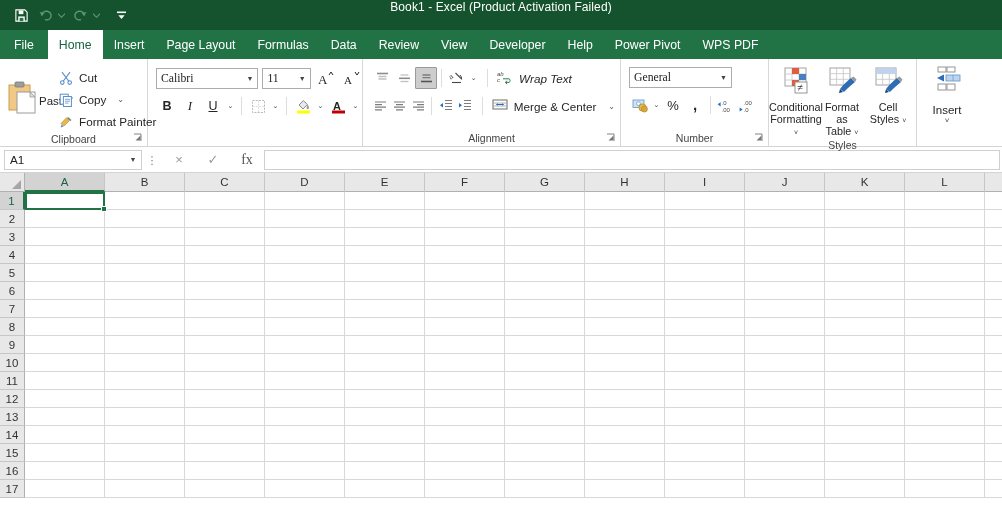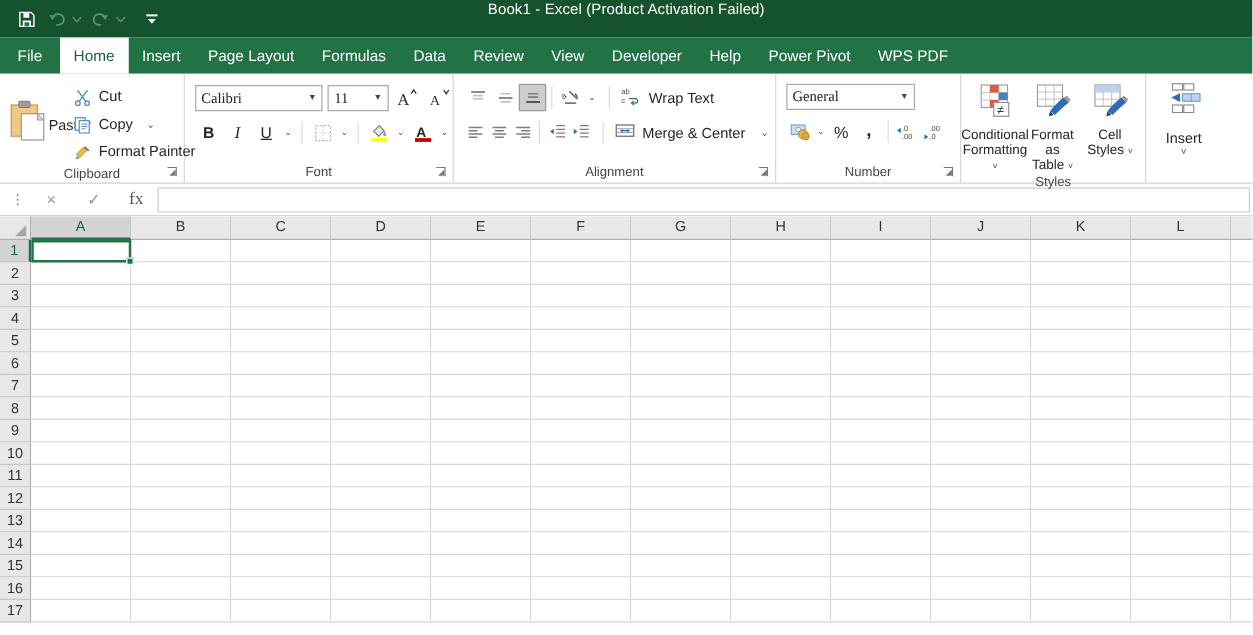--- a/index.html
+++ b/index.html
@@ -109,21 +109,21 @@
   }
   .sq-btn.bold { font-weight: bold; font-size: 12.5px; }
   .sq-btn.ital { font-style: italic; font-family: "Liberation Serif", serif; font-size: 13px; }
   .sq-btn.und { text-decoration: underline; font-size: 12.5px; }
   .vdiv { width: 1px; height: 18px; background: #dddddd; margin: 0 4px; }
   .chev-btn { width: 11px; height: 22px; display:flex; align-items:center; justify-content:center; font-size: 7px; color: #444; }
 
   
   .g-align { width: 258px; }
   .al-row { display: flex; align-items: center; padding-left: 8px; }
-  .al-row.r1 { padding-top: 5px; }
+  .al-row.r1 { padding-top: 5px; font-style: italic; }
   .al-row.r2 { padding-top: 6px; }
   .al-btn {
     width: 22px; height: 22px; display: flex; align-items: center; justify-content: center;
     border-radius: 1px;
   }
   .al-btn.sel { background: #cdcdcd; border: 1px solid #9a9a9a; }
   .txt-btn {
     height: 22px; display: flex; align-items: center; gap: 6px; padding: 0 5px;
     font-size: 11.7px; color: #262626; white-space: nowrap;
   }
@@ -403,29 +403,20 @@
             <div class="sq-btn">
               <svg width="17" height="17" viewBox="0 0 17 17">
                 <text x="3" y="11.5" font-family="Liberation Sans, sans-serif" font-weight="bold" font-size="11" fill="#262626">A</text>
                 <rect x="2" y="12.5" width="13" height="3" fill="#C00000"></rect>
               </svg>
             </div>
             <div class="chev-btn">⌄</div>
           </div>
         </div>
       </div>
-      <div class="group-label">
-        <span>Font</span>
-        <span class="launcher">
-          <svg width="9" height="9" viewBox="0 0 9 9">
-              <path d="M1 1 H8 V8" fill="none" stroke="#777" stroke-width="0.9"></path>
-              <path d="M7.5 7.5 L2.5 7.5 L7.5 2.5 Z" fill="#777"></path>
-            </svg>
-        </span>
-      </div>
     </div>
 
     <div class="group g-align">
       <div class="group-body">
         <div style="display:flex; flex-direction:column; width:100%;">
           <div class="al-row r1">
             <div class="al-btn">
               <svg width="15" height="15" viewBox="0 0 15 15">
                 <path d="M2 2.5 H13" stroke="#8c8c8c" stroke-width="1.6"></path>
                 <path d="M3.5 5.5 H11.5 M3.5 8 H11.5" stroke="#c0c0c0" stroke-width="1.3"></path>
@@ -653,20 +644,24 @@
             <span class="paste-chev">˅</span>
           </div>
         </div>
       </div>
       <div class="group-label"></div>
     </div>
 
   </div>
 
   <div class="formulabar">
+    <div class="namebox">
+      <span class="nval">A1</span>
+      <span class="narrow">▼</span>
+    </div>
     <div class="fb-dots">⋮</div>
     <div class="fb-btn">×</div>
     <div class="fb-btn">✓</div>
     <div class="fb-btn fb-fx">fx</div>
     <div class="fb-input"></div>
   </div>
 
   <div class="gridwrap">
     <div class="colhdr-row">
       <div class="corner"></div>

